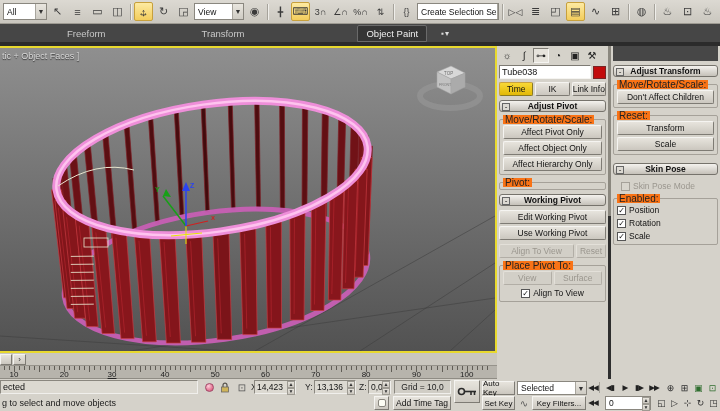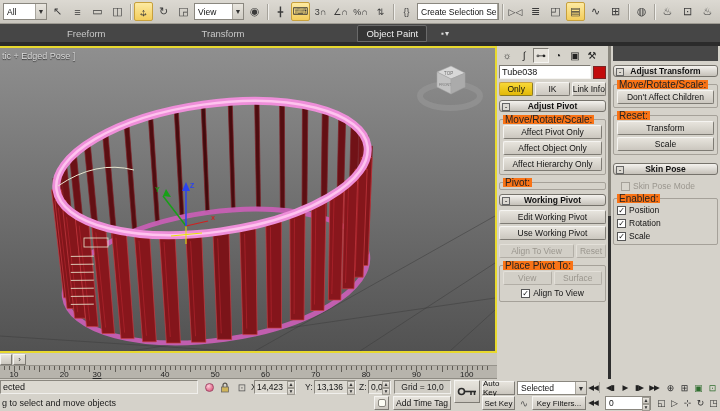--- a/index.html
+++ b/index.html
@@ -271,39 +271,39 @@
         <text x="190" y="140" fill="#2b43f0" font-size="7" font-family="Liberation Sans, sans-serif" font-weight="bold">Z</text>
         <g transform="translate(450,38)">
           <ellipse cx="0" cy="10" rx="30" ry="12" fill="none" stroke="#9c9c9c" stroke-width="6" opacity="0.5"></ellipse>
           <path d="M-13 -14 L1 -20 L15 -13 L1 -7 Z" fill="#d8d8d8" stroke="#a5a5a5" stroke-width="0.5"></path>
           <path d="M-13 -14 L1 -7 L1 8 L-13 1 Z" fill="#c2c2c2" stroke="#a5a5a5" stroke-width="0.5"></path>
           <path d="M1 -7 L15 -13 L15 1 L1 8 Z" fill="#ababab" stroke="#a5a5a5" stroke-width="0.5"></path>
           <text x="-6" y="-11" fill="#6e6e6e" font-size="4.5" font-family="Liberation Sans, sans-serif">TOP</text>
           <text x="-11" y="0" fill="#777" font-size="3.5" font-family="Liberation Sans, sans-serif">FRONT</text>
         </g>
       </svg>
-    <span class="vplabel">tic + Edged Pose ]</span>
+    <span class="vplabel">tic + Object Faces ]</span>
   </div>
 
   <div class="cmd">
     <div class="col1">
       <div class="ptabs">
         <span class="pt">☼</span>
         <span class="pt">∫</span>
         <span class="pt on">⊶</span>
         <span class="pt">◔</span>
         <span class="pt">▣</span>
         <span class="pt">⚒</span>
       </div>
       <div class="namerow">
         <div class="nfield">Tube038</div>
         <div class="swatch" id="swatch" style="background: rgb(194, 11, 11);"></div>
       </div>
       <div class="modetabs">
-        <div class="btn yellow">Only</div>
+        <div class="btn yellow">Time</div>
         <div class="btn">IK</div>
         <div class="btn">Link Info</div>
       </div>
 
       <div class="rhead">
         <span class="mm">-</span>
         <span>Adjust Pivot</span>
       </div>
       <div class="fs">
         <span class="lg">Move/Rotate/Scale:</span>
@@ -480,21 +480,21 @@
       <div class="tick" style="left: 451.61px;"></div>
       <div class="tick" style="left: 456.64px;"></div>
       <div class="tick" style="left: 461.67px;"></div>
       <div class="tick maj" style="left: 466.7px;"></div>
       <div class="tick" style="left: 471.73px;"></div>
       <div class="tick" style="left: 476.76px;"></div>
       <div class="tick" style="left: 481.79px;"></div>
       <div class="tick" style="left: 486.82px;"></div>
       <span class="rlab" style="left: 14px;">10</span>
       <span class="rlab" style="left: 64.3px;">20</span>
-      <span class="rlab" style="left: 97px; text-decoration: underline;">30</span>
+      <span class="rlab" style="left: 112px; text-decoration: underline;">30</span>
       <span class="rlab" style="left: 164.9px;">40</span>
       <span class="rlab" style="left: 215.2px;">50</span>
       <span class="rlab" style="left: 265.5px;">60</span>
       <span class="rlab" style="left: 315.8px;">70</span>
       <span class="rlab" style="left: 366.1px;">80</span>
       <span class="rlab" style="left: 416.4px;">90</span>
       <span class="rlab" style="left: 466.7px;">100</span>
     </div>
 
   <div class="bottom">

